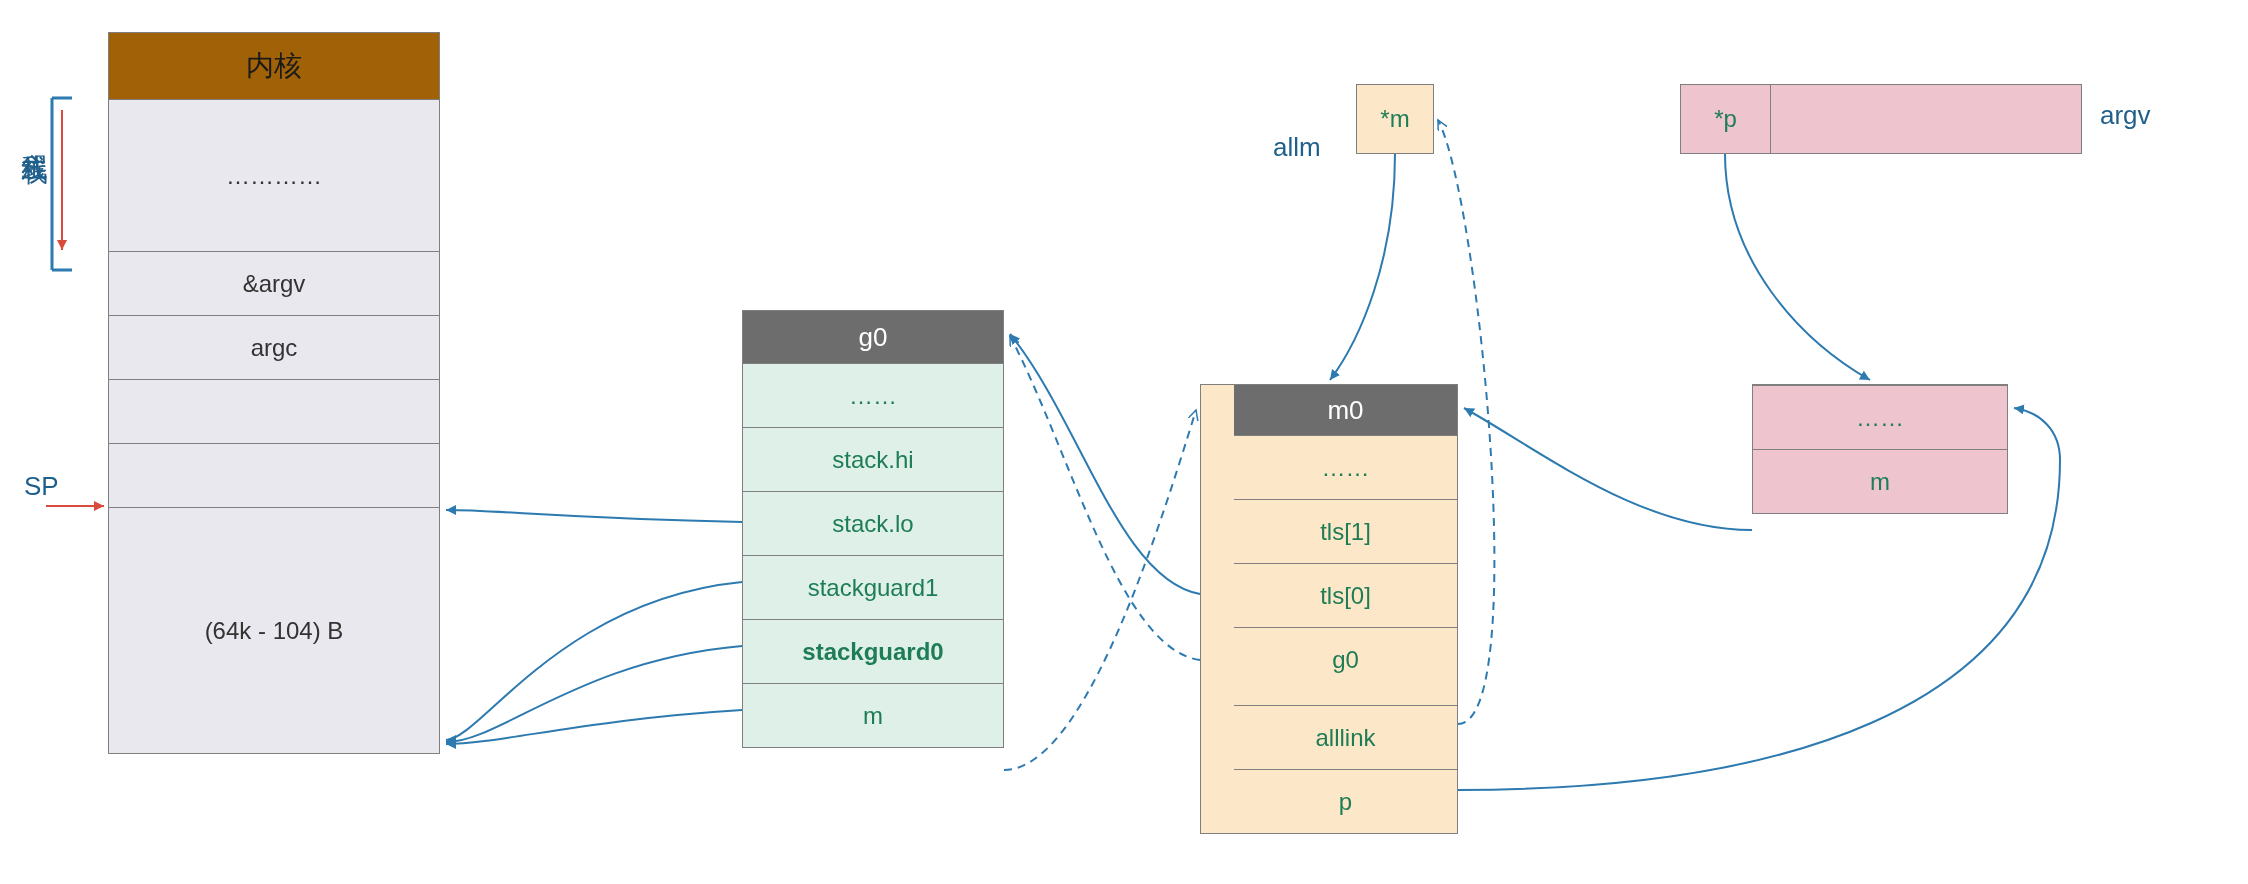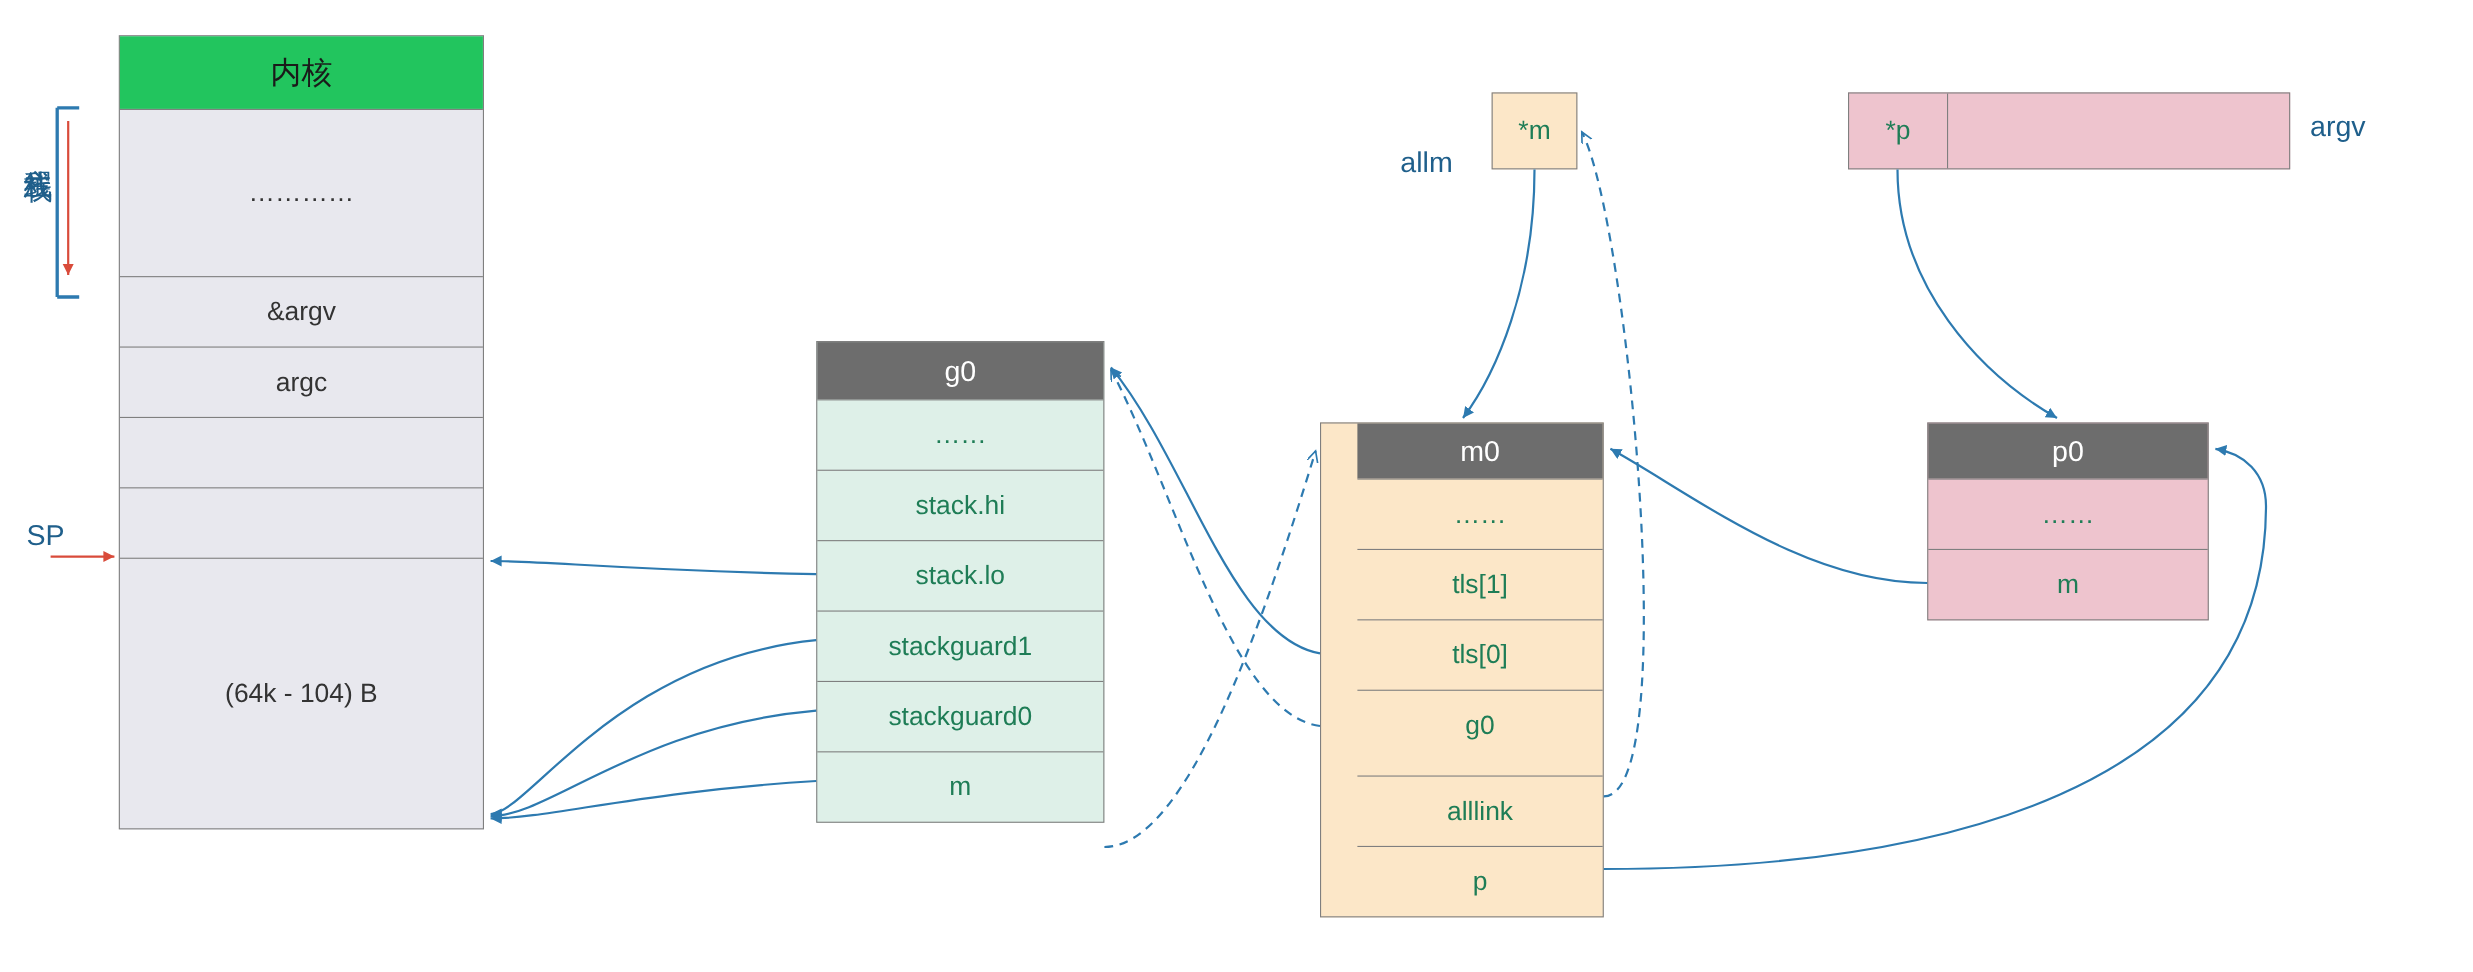--- a/index.html
+++ b/index.html
@@ -28,21 +28,21 @@
     display: flex;
     align-items: center;
     justify-content: center;
     font-size: 24px;
   }
   .stack-block {
     border: 1px solid #7f7f7f;
     background: #e8e8ee;
   }
   .stack-header {
-    background: #22c55e;
+    background: #a16207;
     color: #1a1a1a;
     font-size: 28px;
   }
   .green-block {
     border: 1px solid #7f7f7f;
     background: #def0e8;
   }
   .green-header {
     background: #6d6d6d;
     color: #fff;
@@ -100,36 +100,35 @@
   <div class="cell dark-text" style="height:64px;"></div>
   <div class="cell dark-text" style="height:246px;">(64k - 104) B</div>
 </div>
 
 <div class="abs green-block" style="left:742px; top:310px; width:262px;">
   <div class="box-header green-header" style="height:52px;">g0</div>
   <div class="cell green-text" style="height:64px;">……</div>
   <div class="cell green-text" style="height:64px;">stack.hi</div>
   <div class="cell green-text" style="height:64px;">stack.lo</div>
   <div class="cell green-text" style="height:64px;">stackguard1</div>
-  <div class="cell green-text" style="height:64px;">stackguard0</div>
+  <div class="cell green-text" style="height:64px;font-weight:bold;">stackguard0</div>
   <div class="cell green-text" style="height:64px;">m</div>
 </div>
 
 <div class="abs orange-block" style="left:1200px; top:384px; width:258px;padding-left:33px;">
   <div class="box-header orange-header" style="height:50px;">m0</div>
   <div class="cell green-text" style="height:64px;">……</div>
   <div class="cell green-text" style="height:64px;">tls[1]</div>
   <div class="cell green-text" style="height:64px;">tls[0]</div>
   <div class="cell green-text" style="height:64px;">g0</div>
   <div class="cell green-text" style="height:64px;margin-top:14px;">alllink</div>
   <div class="cell green-text" style="height:64px;">p</div>
 </div>
 
 <div class="abs pink-block" style="left:1752px; top:384px; width:256px;">
-  <div class="box-header pink-header" style="height:50px;">p0</div>
   <div class="cell green-text" style="height:64px;">……</div>
   <div class="cell green-text" style="height:64px;">m</div>
 </div>
 
 <div class="abs label" style="left:1273px; top:100px;margin-top:32px;">allm</div>
 <div class="abs orange-block" style="left:1356px; top:84px; width:78px; height:70px; display:flex; align-items:center; justify-content:center; font-size:24px;">
   <span class="green-text">*m</span>
 </div>
 
 <div class="abs label" style="left:2100px; top:100px;">argv</div>

